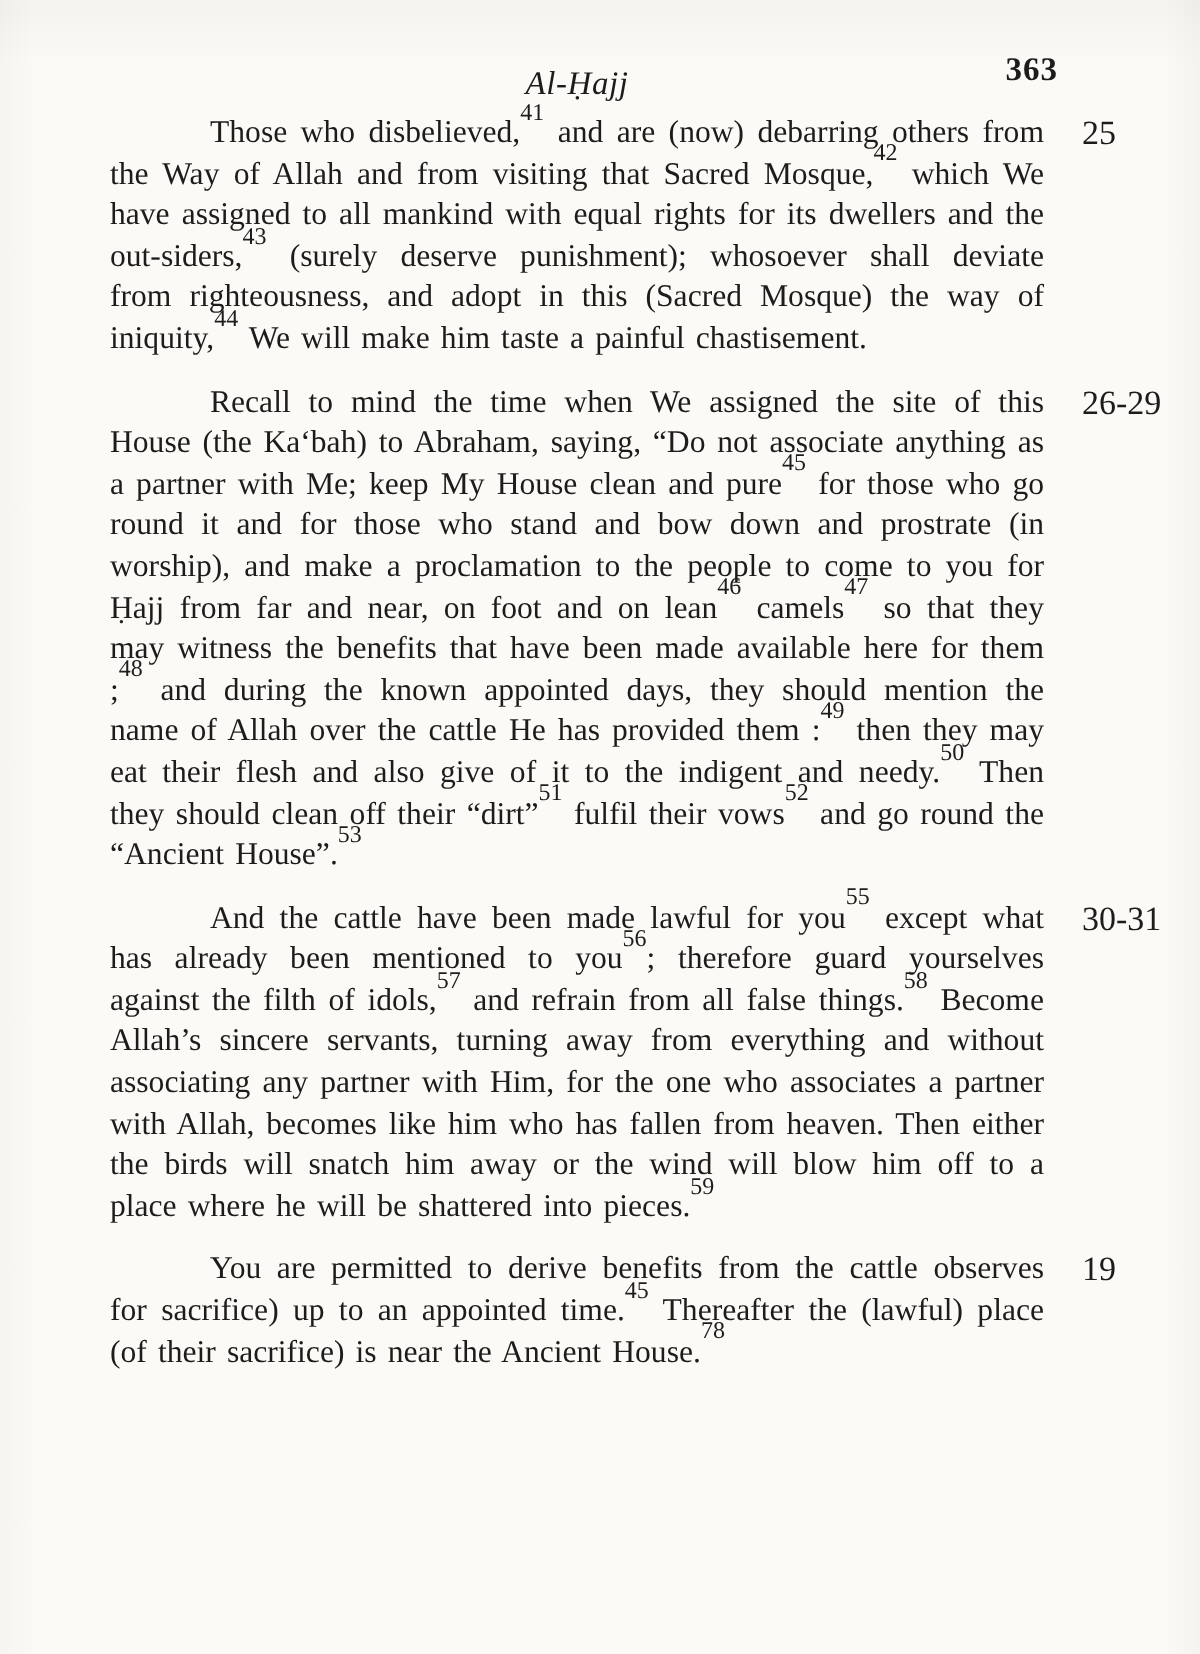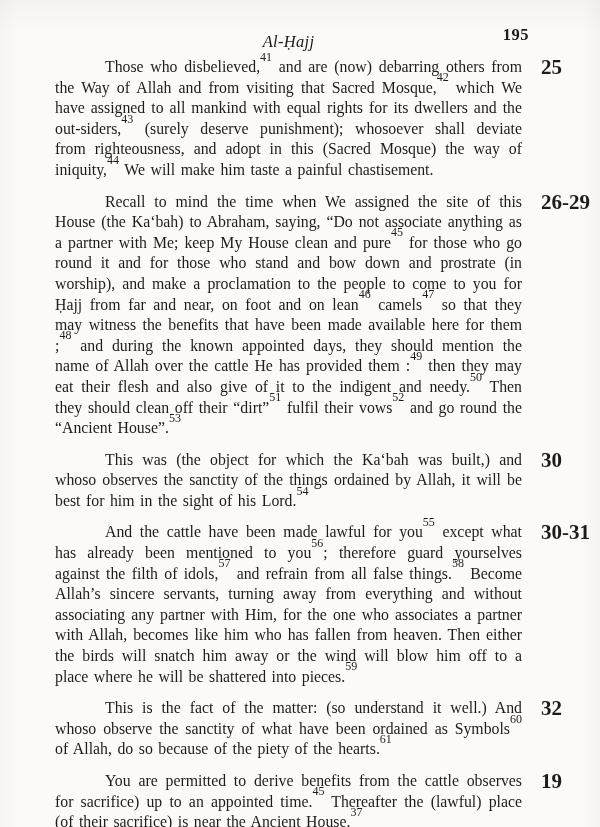--- a/index.html
+++ b/index.html
@@ -64,42 +64,39 @@
     word-spacing: 1.6px;
   }
   .para:last-child { margin-bottom: 0; }
   .verse-num {
     position: absolute;
     top: 0;
     left: 100%;
     margin-left: 19px;
     text-indent: 0;
     white-space: nowrap;
-    font-size: 21px;
-    font-weight: bold;
+    font-size: 17px;
   }
   sup.fn {
     font-size: 12px;
     line-height: 0;
     position: relative;
     top: -5px;
     word-spacing: 0;
     letter-spacing: 0;
   }
   .it { }
 </style>
 </head>
 <body>
 
 <div class="page">
   <header class="page-header">
     <div class="running-title">Al-Ḥajj</div>
   </header>
-  <div class="page-number">195</div>
+  <div class="page-number">363</div>
   <main class="page-body">
       <p class="para"><span>Those who disbelieved,</span><sup class="fn">41</sup><span> and are (now) debarring others from the Way of Allah and from visiting that Sacred Mosque,</span><sup class="fn">42</sup><span> which We have assigned to all mankind with equal rights for its dwellers and the out-siders,</span><sup class="fn">43</sup><span> (surely deserve punishment); whosoever shall deviate from righteousness, and adopt in this (Sacred Mosque) the way of iniquity,</span><sup class="fn">44</sup><span> We will make him taste a painful chastisement.</span><span class="verse-num">25</span></p>
       <p class="para"><span>Recall to mind the time when We assigned the site of this House (the Ka‘bah) to Abraham, saying, “Do not associate anything as a partner with Me; keep My House clean and pure</span><sup class="fn">45</sup><span> for those who go round it and for those who stand and bow down and prostrate (in worship), and make a proclamation to the people to come to you for Ḥajj from far and near, on foot and on lean</span><sup class="fn">46</sup><span> camels</span><sup class="fn">47</sup><span> so that they may witness the benefits that have been made available here for them ;</span><sup class="fn">48</sup><span> and during the known appointed days, they should mention the name of Allah over the cattle He has provided them :</span><sup class="fn">49</sup><span> then they may eat their flesh and also give of it to the indigent and needy.</span><sup class="fn">50</sup><span> Then they should clean off their </span><span class="it">“dirt”</span><sup class="fn">51</sup><span> fulfil their vows</span><sup class="fn">52</sup><span> and go round the “Ancient House”.</span><sup class="fn">53</sup><span class="verse-num">26-29</span></p>
-      <p class="para"><span>This was (the object for which the Ka‘bah was built,) and whoso observes the sanctity of the things ordained by Allah, it will be best for him in the sight of his Lord.</span><sup class="fn">54</sup><span class="verse-num">30</span></p>
       <p class="para"><span>And the cattle have been made lawful for you</span><sup class="fn">55</sup><span> except what has already been mentioned to you</span><sup class="fn">56</sup><span>; therefore guard yourselves against the filth of idols,</span><sup class="fn">57</sup><span> and refrain from all false things.</span><sup class="fn">58</sup><span> Become Allah’s sincere servants, turning away from everything and without associating any partner with Him, for the one who associates a partner with Allah, becomes like him who has fallen from heaven. Then either the birds will snatch him away or the wind will blow him off to a place where he will be shattered into pieces.</span><sup class="fn">59</sup><span class="verse-num">30-31</span></p>
-      <p class="para"><span>This is the fact of the matter: (so understand it well.) And whoso observe the sanctity of what have been ordained as Symbols</span><sup class="fn">60</sup><span> of Allah, do so because of the piety of the hearts.</span><sup class="fn">61</sup><span class="verse-num">32</span></p>
-      <p class="para"><span>You are permitted to derive benefits from the cattle observes for sacrifice) up to an appointed time.</span><sup class="fn">45</sup><span> Thereafter the (lawful) place (of their sacrifice) is near the Ancient House.</span><sup class="fn">37</sup><span class="verse-num">19</span></p>
+      <p class="para"><span>You are permitted to derive benefits from the cattle observes for sacrifice) up to an appointed time.</span><sup class="fn">45</sup><span> Thereafter the (lawful) place (of their sacrifice) is near the Ancient House.</span><sup class="fn">78</sup><span class="verse-num">19</span></p>
     </main>
 </div>
 
 </body></html>

